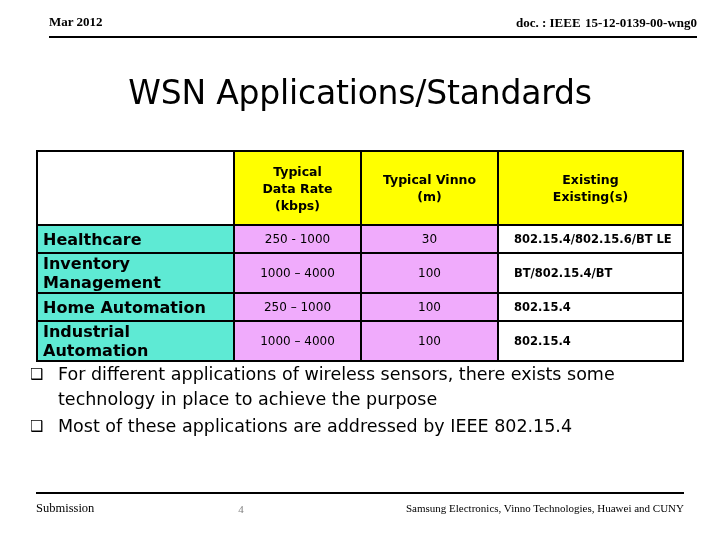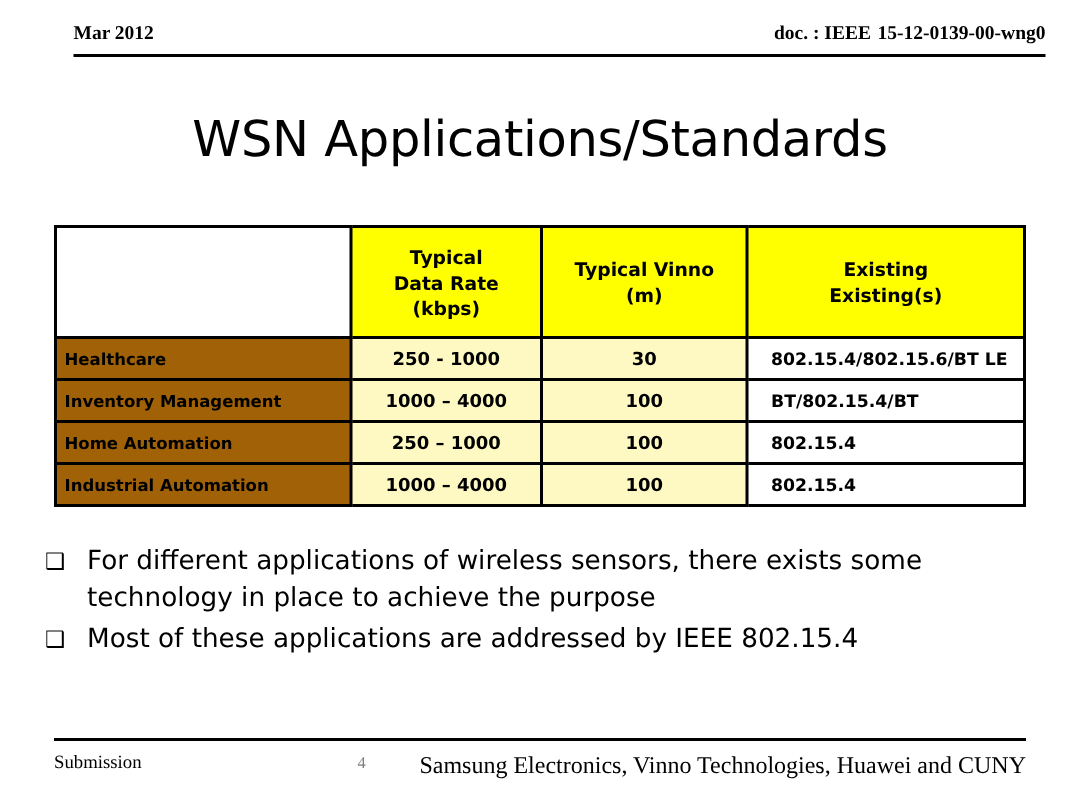--- a/index.html
+++ b/index.html
@@ -105,31 +105,31 @@
     background: #FFFFFF;
   }
   .hdr-row th .hl {
     display: block;
   }
 
   .data-table tbody td {
     height: 26px;
   }
   td.rowlabel {
-    background: #a16207;
-    font-size: 11px;
+    background: #5eead4;
+    font-size: 16px;
     font-weight: bold;
     color: #000000;
     text-align: left;
     padding-left: 5px;
   }
   td.num {
-    background: #fef9c3;
+    background: #f0abfc;
     font-size: 12px;
-    font-weight: bold;
+    font-weight: normal;
     color: #000000;
     text-align: center;
   }
   td.std {
     background: #FFFFFF;
     font-size: 11.5px;
     font-weight: bold;
     color: #000000;
     text-align: left;
     padding-left: 15px;
@@ -190,21 +190,21 @@
     text-align: center;
     font-family: "Liberation Serif", serif;
     font-size: 11px;
     color: #808080;
   }
   .ft-affil {
     position: absolute;
     right: 0;
     top: 8px;
     font-family: "Liberation Serif", serif;
-    font-size: 16px;
+    font-size: 11px;
     color: #000000;
     white-space: nowrap;
     margin-left: 30px;
   }
 </style>
 </head>
 <body>
 
 <div class="slide-header">
   <span class="hdr-date">Mar 2012</span>

